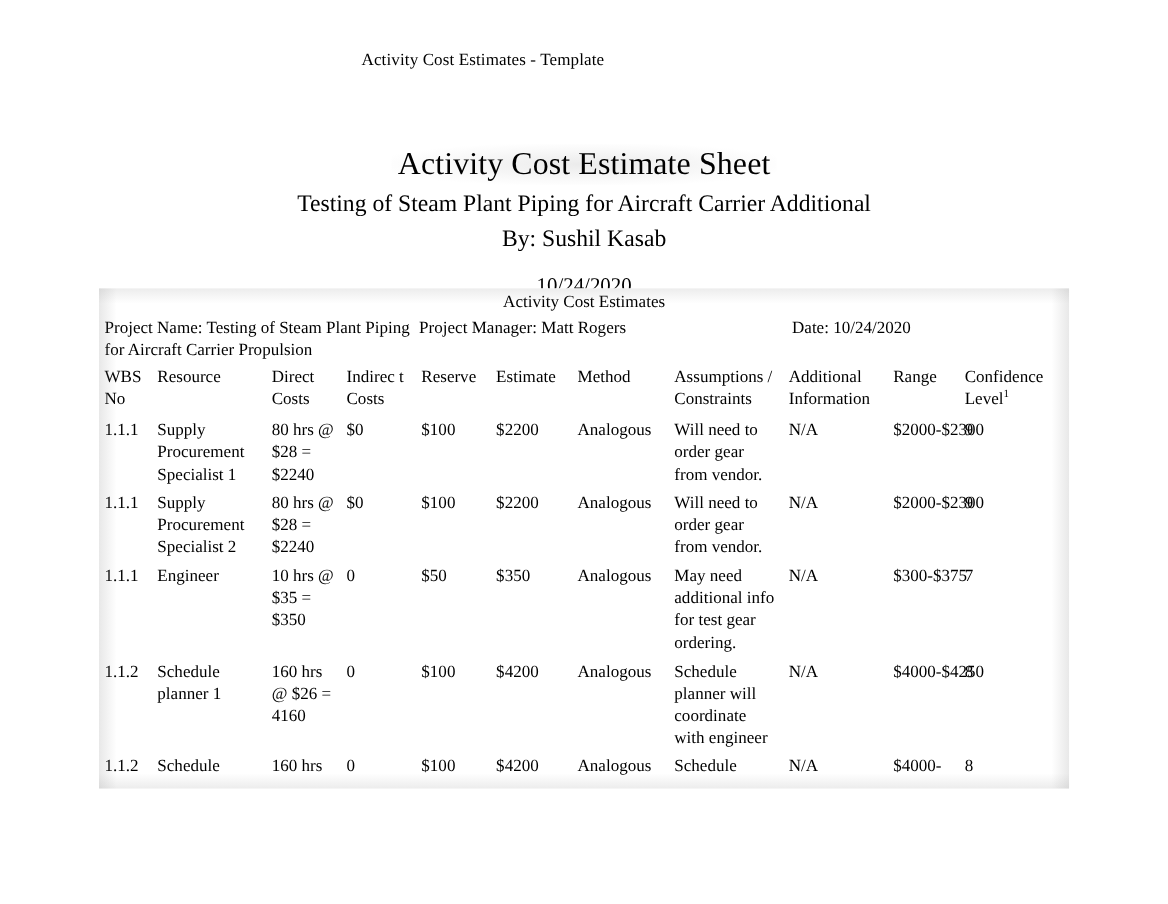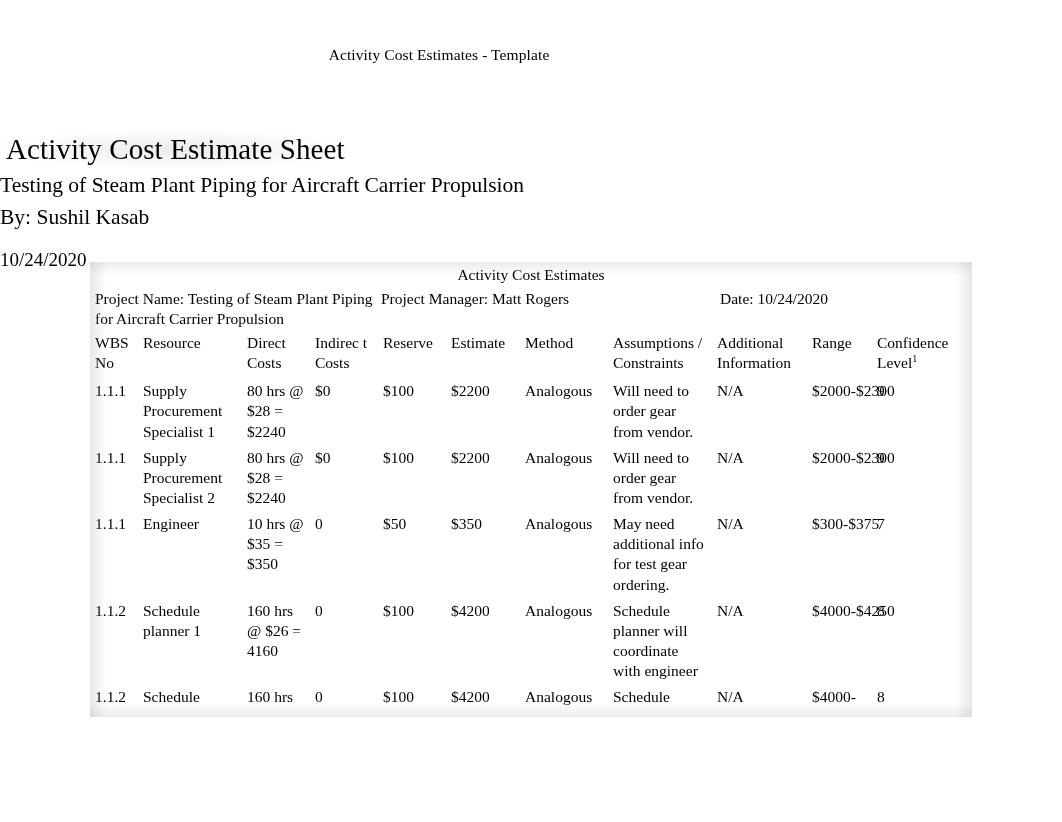--- a/index.html
+++ b/index.html
@@ -36,20 +36,21 @@
     line-height: 1.2;
     letter-spacing: 0.1px;
   }
 
   
   .title-block {
     position: absolute;
     left: 0;
     top: 131px;
     width: 1062px;
+    text-align: center;
   }
   .title-main {
     font-size: 29px;
     line-height: 1.28;
     letter-spacing: 0.1px;
     display: inline-block;
     padding: 0 6px;
     
     background: radial-gradient(ellipse at center, rgba(205,205,205,0.40) 0%, rgba(225,225,225,0.18) 55%, rgba(255,255,255,0) 78%);
   }
@@ -154,21 +155,21 @@
 </style>
 </head>
 <body>
 
 <div class="page">
 
   <div class="doc-header">Activity Cost Estimates - Template</div>
 
   <div class="title-block">
     <div><span class="title-main">Activity Cost Estimate Sheet</span></div>
-    <div class="title-sub">Testing of Steam Plant Piping for Aircraft Carrier Propulsion</div>
+    <div class="title-sub">Testing of Steam Plant Piping for Aircraft Carrier Additional</div>
     <div class="title-by">By: Sushil Kasab</div>
     <div class="title-date">10/24/2020</div>
   </div>
 
   <div class="table-object">
 
     <div class="caption-row">Activity Cost Estimates</div>
 
     <div class="info-row info-project">Project Name: Testing of Steam Plant Piping for Aircraft Carrier Propulsion</div>
     <div class="info-row info-manager">Project Manager: Matt Rogers</div>

